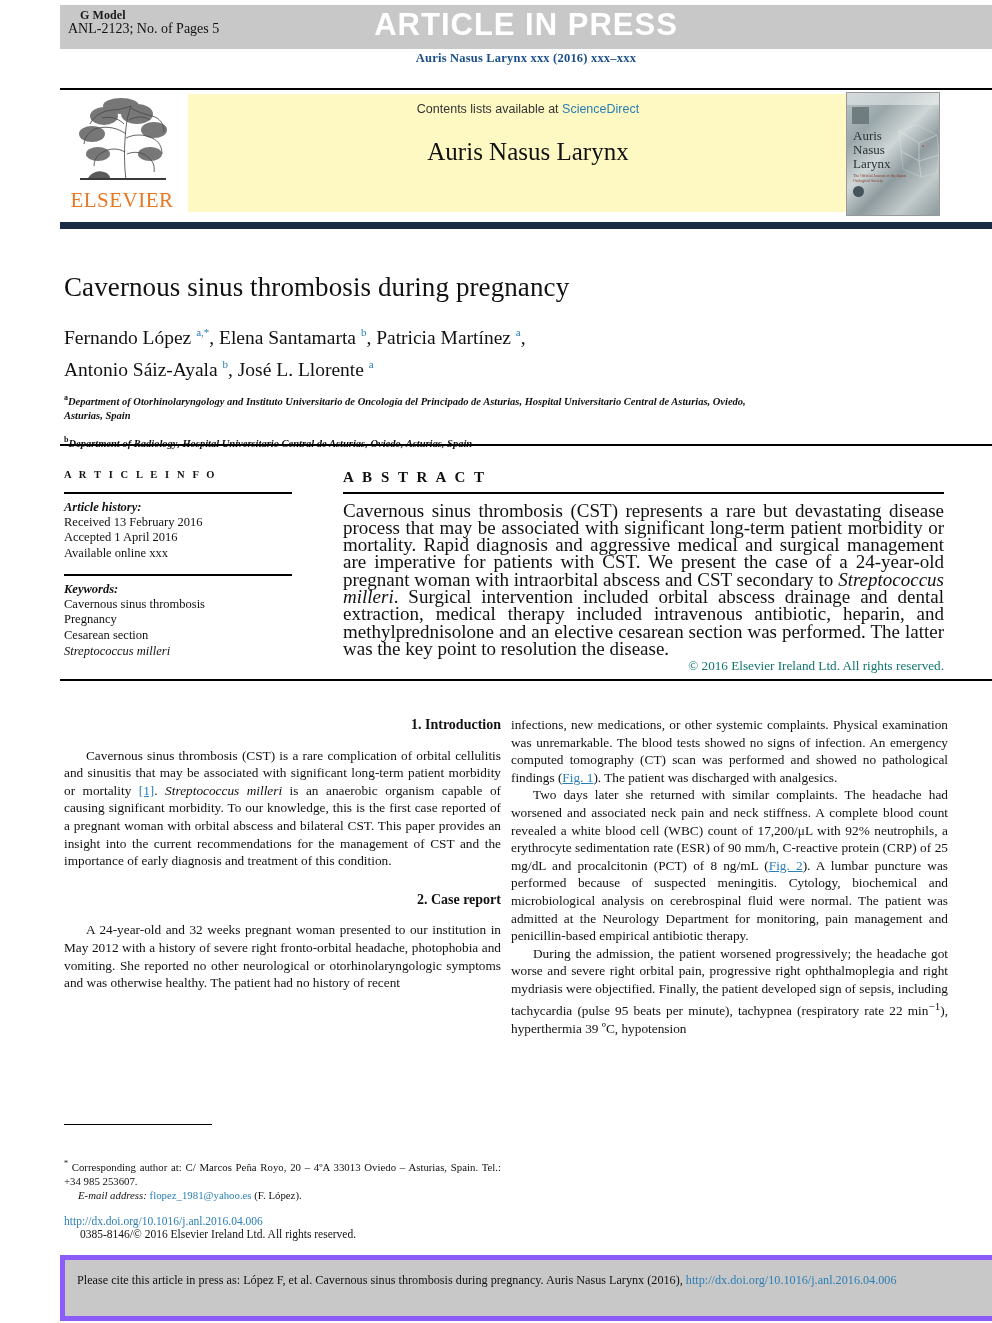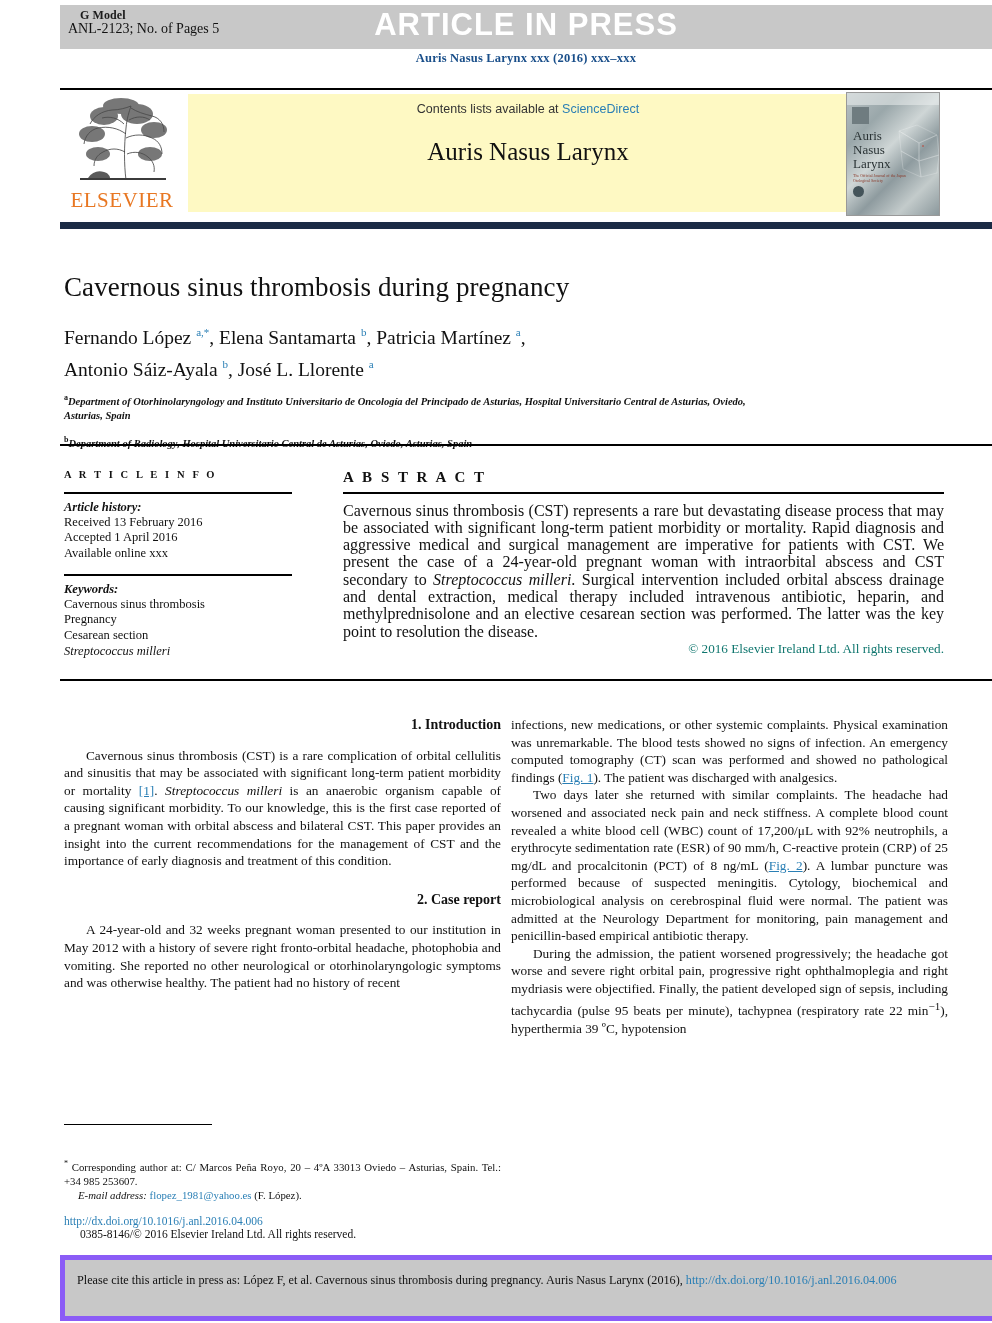--- a/index.html
+++ b/index.html
@@ -249,21 +249,21 @@
   .info-line {
     font-family: "Liberation Serif", serif;
     font-size: 12.5px; line-height: 15.6px; color: #111;
   }
   .info-line.ital { font-style: italic; }
 
   .abstract-col { position: absolute; left: 343px; top: 492px; width: 601px; }
   .abs-rule { width: 601px; height: 1.6px; background: #000; margin-bottom: 8px; }
   .abs-text {
     font-family: "Liberation Serif", serif;
-    font-size: 16px;
+    font-size: 19px;
     line-height: 17.3px;
     text-align: justify;
     color: #111;
   }
   .abs-text i { font-style: italic; }
   .abs-copy {
     font-family: "Liberation Serif", serif;
     font-size: 13.2px;
     text-align: right;
     margin-top: 1px;

